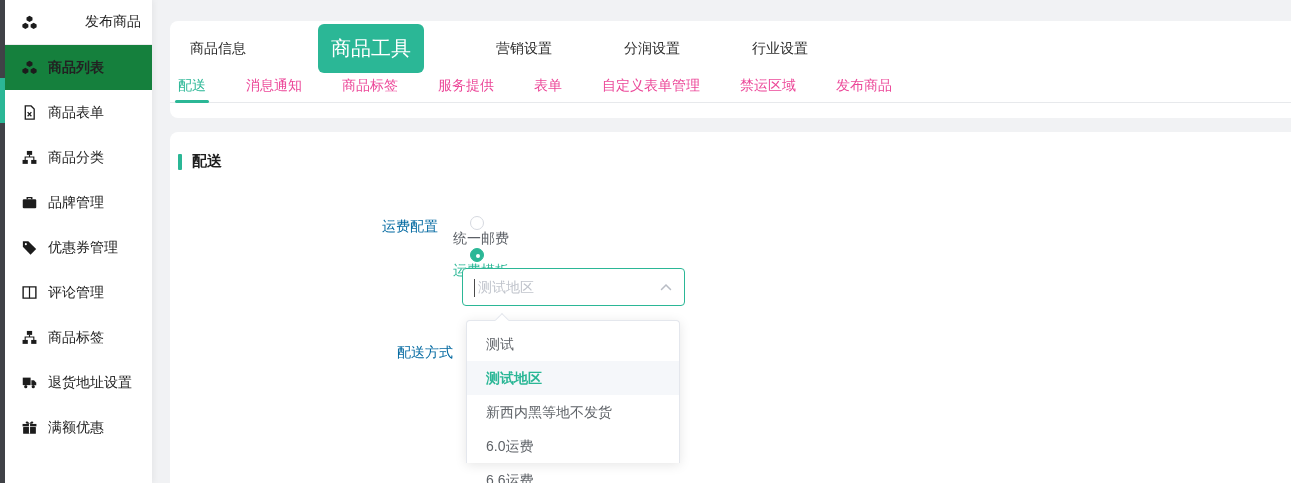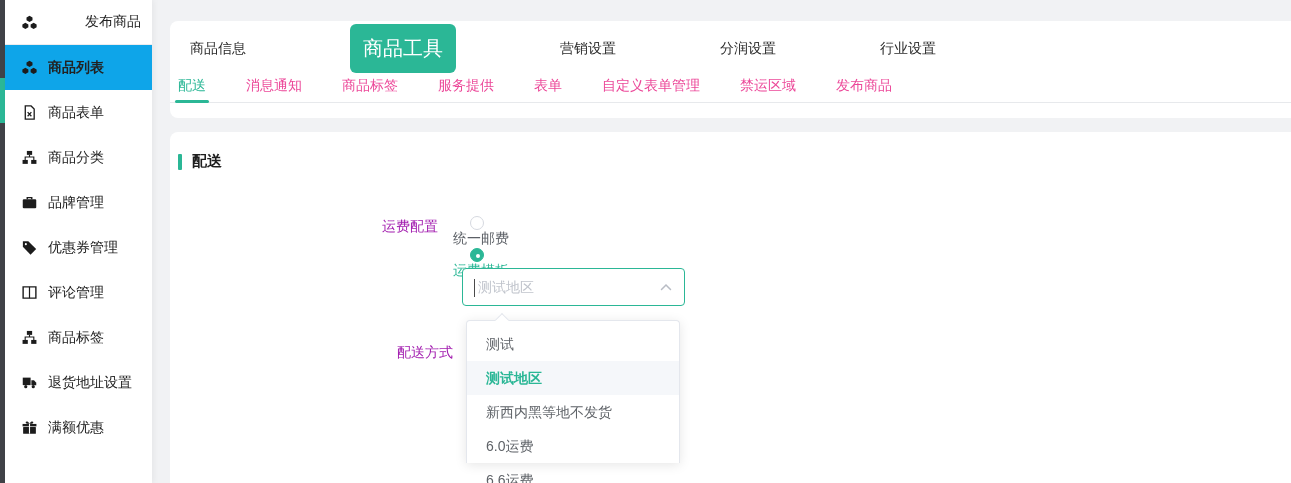--- a/index.html
+++ b/index.html
@@ -12,42 +12,42 @@
   }
   
   .rail { position:absolute; left:0; top:0; width:5px; height:100%; background:#404247; }
   .rail-thumb { position:absolute; left:0; top:78px; width:5px; height:45px; background:#2bb796; }
   
   .sidebar { position:absolute; left:5px; top:0; width:147px; height:100%; background:#fff;
              box-shadow:2px 0 6px rgba(0,0,0,0.05); }
   .side-item { height:45px; display:flex; align-items:center; padding-left:17px; gap:11px;
                cursor:pointer; color:#222; white-space:nowrap; }
   .side-item.first { border-bottom:1px solid #ececee;gap:48px; }
-  .side-item.active { background:#0ea5e9; font-weight:bold; }
+  .side-item.active { background:#15803d; font-weight:bold; }
   .side-item .icn { width:15px; height:15px; flex:0 0 15px; display:flex; align-items:center; color:#1c1c1c; }
   .side-item svg { width:15px; height:15px; fill:currentColor; }
   
   .card { position:absolute; left:170px; right:0; background:#fff; }
   .card-tabs { top:21px; height:97px; border-radius:8px 0 0 8px; }
-  .tabs1 { display:flex; align-items:center; height:49px; padding-left:20px; gap:104px; padding-top:6px; }
+  .tabs1 { display:flex; align-items:center; height:49px; padding-left:20px; gap:72px; padding-top:6px; }
   .t1 { color:#2b2b2b; cursor:pointer; white-space:nowrap; }
   .t1-active { background:#2bb796; color:#fff; padding:11px 13px; border-radius:6px; border:none;
                font-size:20px; cursor:pointer; font-family:inherit; }
   .tabs2 { display:flex; align-items:stretch; height:33px; padding-left:8px; gap:40px;
            border-bottom:1px solid #e7e9ec; }
   .t2 { display:flex; align-items:center; position:relative; color:#ec4899; cursor:pointer; white-space:nowrap; }
   .t2.active { color:#2bb796; }
   .t2.active::after { content:""; position:absolute; left:-3px; right:-3px; bottom:-1px;
                       height:3px; border-radius:2px; background:#2bb796; }
   .card-content { top:132px; bottom:0; border-radius:8px 0 0 0; }
   .section-head { position:absolute; left:8px; top:20px; display:flex; align-items:center; gap:10px; }
   .section-bar { width:4px; height:16px; background:#2bb796; border-radius:1px; }
   .section-title { font-weight:bold; font-size:15px; color:#1f1f1f; }
   
-  .form-label { position:absolute; width:168px; text-align:right; color:#a21caf; line-height:16px; }
+  .form-label { position:absolute; width:168px; text-align:right; color:#0369a1; line-height:16px; }
   .lbl-freight { left:100px; top:86px; }
   .lbl-delivery { left:115px; top:212px; }
   .radios { position:absolute; left:283px; top:84px; display:flex; align-items:center;flex-direction:column; }
   .radio { width:14px; height:14px; border-radius:50%; border:1px solid #d6d9e0; background:#fff;
            margin-right:8px; cursor:pointer; position:relative; flex:0 0 14px; }
   .radio.checked { background:#2bb796; border-color:#2bb796; }
   .radio.checked::after { content:""; position:absolute; left:5px; top:5px; width:4px; height:4px;
                           border-radius:50%; background:#fff; }
   .radio-label { color:#5c6066; cursor:pointer; }
   .radio-label.sel { color:#2bb796; margin-right:0; }

